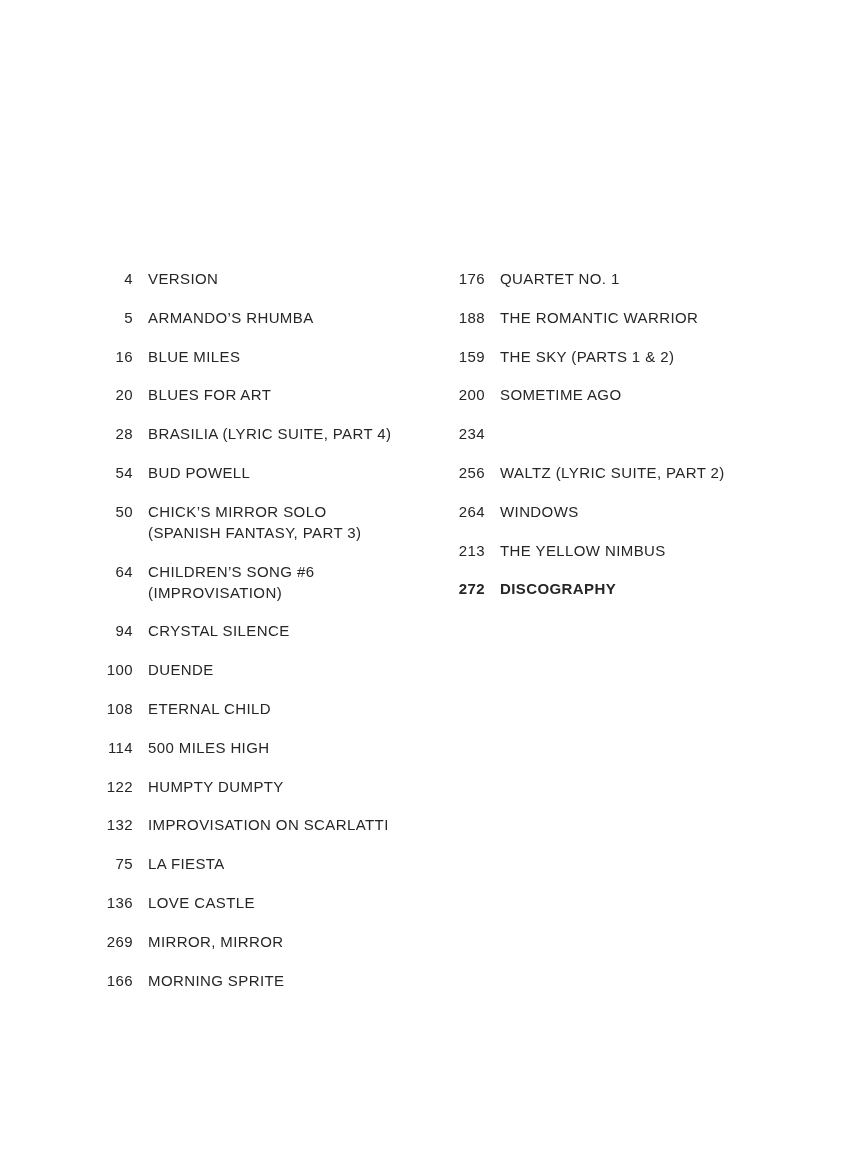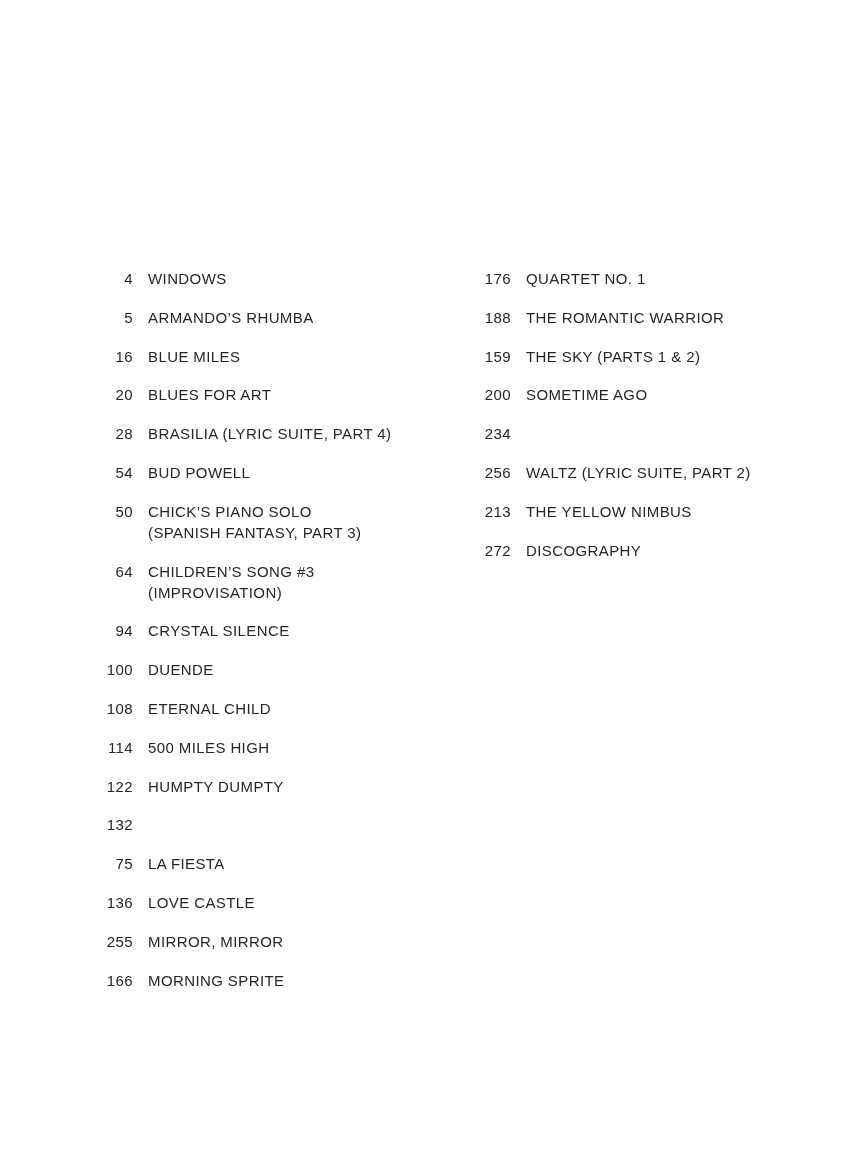--- a/index.html
+++ b/index.html
@@ -13,233 +13,244 @@
     position: relative;
     font-family: "Liberation Sans", sans-serif;
     color: #262626;
     overflow: hidden;
   }
   .toc-col {
     position: absolute;
     top: 268px;
   }
   .col-left  { left: 98px; }
-  .col-right { left: 473px; }
+  .col-right { left: 447px; }
   .entry {
     display: flex;
     align-items: flex-start;
     margin-bottom: 17.8px;
     font-size: 15px;
     line-height: 21px;
     letter-spacing: 0.4px;
   }
-  .entry.gap-before { margin-top: 16px; }
+  .entry.gap-before { margin-top: 16px; font-weight: bold; }
   .num {
     flex: 0 0 auto;
     text-align: right;
     white-space: nowrap;
   }
   .col-left  .num { width: 35px; }
   .col-right .num { width: 38px; }
   .titlewrap {
     margin-left: 15px;
     white-space: nowrap;
   }
 </style>
 </head>
 <body>
 
 <div class="toc-col col-left">
   <div class="entry">
     <div class="num">4</div>
     <div class="titlewrap">
+      <div class="title">VERSION</div>
+
+    </div>
+  </div>
+
+  <div class="entry">
+    <div class="num">5</div>
+    <div class="titlewrap">
+      <div class="title">ARMANDO’S RHUMBA</div>
+
+    </div>
+  </div>
+
+  <div class="entry">
+    <div class="num">16</div>
+    <div class="titlewrap">
+      <div class="title">BLUE MILES</div>
+
+    </div>
+  </div>
+
+  <div class="entry">
+    <div class="num">20</div>
+    <div class="titlewrap">
+      <div class="title">BLUES FOR ART</div>
+
+    </div>
+  </div>
+
+  <div class="entry">
+    <div class="num">28</div>
+    <div class="titlewrap">
+      <div class="title">BRASILIA (LYRIC SUITE, PART 4)</div>
+
+    </div>
+  </div>
+
+  <div class="entry">
+    <div class="num">54</div>
+    <div class="titlewrap">
+      <div class="title">BUD POWELL</div>
+
+    </div>
+  </div>
+
+  <div class="entry">
+    <div class="num">50</div>
+    <div class="titlewrap">
+      <div class="title">CHICK’S MIRROR SOLO</div>
+      <div class="line2">(SPANISH FANTASY, PART 3)</div>
+    </div>
+  </div>
+
+  <div class="entry">
+    <div class="num">64</div>
+    <div class="titlewrap">
+      <div class="title">CHILDREN’S SONG #6</div>
+      <div class="line2">(IMPROVISATION)</div>
+    </div>
+  </div>
+
+  <div class="entry">
+    <div class="num">94</div>
+    <div class="titlewrap">
+      <div class="title">CRYSTAL SILENCE</div>
+
+    </div>
+  </div>
+
+  <div class="entry">
+    <div class="num">100</div>
+    <div class="titlewrap">
+      <div class="title">DUENDE</div>
+
+    </div>
+  </div>
+
+  <div class="entry">
+    <div class="num">108</div>
+    <div class="titlewrap">
+      <div class="title">ETERNAL CHILD</div>
+
+    </div>
+  </div>
+
+  <div class="entry">
+    <div class="num">114</div>
+    <div class="titlewrap">
+      <div class="title">500 MILES HIGH</div>
+
+    </div>
+  </div>
+
+  <div class="entry">
+    <div class="num">122</div>
+    <div class="titlewrap">
+      <div class="title">HUMPTY DUMPTY</div>
+
+    </div>
+  </div>
+
+  <div class="entry">
+    <div class="num">132</div>
+    <div class="titlewrap">
+      <div class="title">IMPROVISATION ON SCARLATTI</div>
+
+    </div>
+  </div>
+
+  <div class="entry">
+    <div class="num">75</div>
+    <div class="titlewrap">
+      <div class="title">LA FIESTA</div>
+
+    </div>
+  </div>
+
+  <div class="entry">
+    <div class="num">136</div>
+    <div class="titlewrap">
+      <div class="title">LOVE CASTLE</div>
+
+    </div>
+  </div>
+
+  <div class="entry">
+    <div class="num">269</div>
+    <div class="titlewrap">
+      <div class="title">MIRROR, MIRROR</div>
+
+    </div>
+  </div>
+
+  <div class="entry">
+    <div class="num">166</div>
+    <div class="titlewrap">
+      <div class="title">MORNING SPRITE</div>
+
+    </div>
+  </div>
+</div>
+
+<div class="toc-col col-right">
+  <div class="entry">
+    <div class="num">176</div>
+    <div class="titlewrap">
+      <div class="title">QUARTET NO. 1</div>
+
+    </div>
+  </div>
+
+  <div class="entry">
+    <div class="num">188</div>
+    <div class="titlewrap">
+      <div class="title">THE ROMANTIC WARRIOR</div>
+
+    </div>
+  </div>
+
+  <div class="entry">
+    <div class="num">159</div>
+    <div class="titlewrap">
+      <div class="title">THE SKY (PARTS 1 &amp; 2)</div>
+
+    </div>
+  </div>
+
+  <div class="entry">
+    <div class="num">200</div>
+    <div class="titlewrap">
+      <div class="title">SOMETIME AGO</div>
+
+    </div>
+  </div>
+
+  <div class="entry">
+    <div class="num">234</div>
+  </div>
+
+
+  <div class="entry">
+    <div class="num">256</div>
+    <div class="titlewrap">
+      <div class="title">WALTZ (LYRIC SUITE, PART 2)</div>
+
+    </div>
+  </div>
+
+  <div class="entry">
+    <div class="num">264</div>
+    <div class="titlewrap">
       <div class="title">WINDOWS</div>
 
     </div>
   </div>
-
-  <div class="entry">
-    <div class="num">5</div>
-    <div class="titlewrap">
-      <div class="title">ARMANDO’S RHUMBA</div>
-
-    </div>
-  </div>
-
-  <div class="entry">
-    <div class="num">16</div>
-    <div class="titlewrap">
-      <div class="title">BLUE MILES</div>
-
-    </div>
-  </div>
-
-  <div class="entry">
-    <div class="num">20</div>
-    <div class="titlewrap">
-      <div class="title">BLUES FOR ART</div>
-
-    </div>
-  </div>
-
-  <div class="entry">
-    <div class="num">28</div>
-    <div class="titlewrap">
-      <div class="title">BRASILIA (LYRIC SUITE, PART 4)</div>
-
-    </div>
-  </div>
-
-  <div class="entry">
-    <div class="num">54</div>
-    <div class="titlewrap">
-      <div class="title">BUD POWELL</div>
-
-    </div>
-  </div>
-
-  <div class="entry">
-    <div class="num">50</div>
-    <div class="titlewrap">
-      <div class="title">CHICK’S PIANO SOLO</div>
-      <div class="line2">(SPANISH FANTASY, PART 3)</div>
-    </div>
-  </div>
-
-  <div class="entry">
-    <div class="num">64</div>
-    <div class="titlewrap">
-      <div class="title">CHILDREN’S SONG #3</div>
-      <div class="line2">(IMPROVISATION)</div>
-    </div>
-  </div>
-
-  <div class="entry">
-    <div class="num">94</div>
-    <div class="titlewrap">
-      <div class="title">CRYSTAL SILENCE</div>
-
-    </div>
-  </div>
-
-  <div class="entry">
-    <div class="num">100</div>
-    <div class="titlewrap">
-      <div class="title">DUENDE</div>
-
-    </div>
-  </div>
-
-  <div class="entry">
-    <div class="num">108</div>
-    <div class="titlewrap">
-      <div class="title">ETERNAL CHILD</div>
-
-    </div>
-  </div>
-
-  <div class="entry">
-    <div class="num">114</div>
-    <div class="titlewrap">
-      <div class="title">500 MILES HIGH</div>
-
-    </div>
-  </div>
-
-  <div class="entry">
-    <div class="num">122</div>
-    <div class="titlewrap">
-      <div class="title">HUMPTY DUMPTY</div>
-
-    </div>
-  </div>
-
-  <div class="entry">
-    <div class="num">132</div>
-  </div>
-
-  <div class="entry">
-    <div class="num">75</div>
-    <div class="titlewrap">
-      <div class="title">LA FIESTA</div>
-
-    </div>
-  </div>
-
-  <div class="entry">
-    <div class="num">136</div>
-    <div class="titlewrap">
-      <div class="title">LOVE CASTLE</div>
-
-    </div>
-  </div>
-
-  <div class="entry">
-    <div class="num">255</div>
-    <div class="titlewrap">
-      <div class="title">MIRROR, MIRROR</div>
-
-    </div>
-  </div>
-
-  <div class="entry">
-    <div class="num">166</div>
-    <div class="titlewrap">
-      <div class="title">MORNING SPRITE</div>
-
-    </div>
-  </div>
-</div>
-
-<div class="toc-col col-right">
-  <div class="entry">
-    <div class="num">176</div>
-    <div class="titlewrap">
-      <div class="title">QUARTET NO. 1</div>
-
-    </div>
-  </div>
-
-  <div class="entry">
-    <div class="num">188</div>
-    <div class="titlewrap">
-      <div class="title">THE ROMANTIC WARRIOR</div>
-
-    </div>
-  </div>
-
-  <div class="entry">
-    <div class="num">159</div>
-    <div class="titlewrap">
-      <div class="title">THE SKY (PARTS 1 &amp; 2)</div>
-
-    </div>
-  </div>
-
-  <div class="entry">
-    <div class="num">200</div>
-    <div class="titlewrap">
-      <div class="title">SOMETIME AGO</div>
-
-    </div>
-  </div>
-
-  <div class="entry">
-    <div class="num">234</div>
-  </div>
-
-
-  <div class="entry">
-    <div class="num">256</div>
-    <div class="titlewrap">
-      <div class="title">WALTZ (LYRIC SUITE, PART 2)</div>
-
-    </div>
-  </div>
-
 
   <div class="entry">
     <div class="num">213</div>
     <div class="titlewrap">
       <div class="title">THE YELLOW NIMBUS</div>
 
     </div>
   </div>
 
   <div class="entry gap-before">

